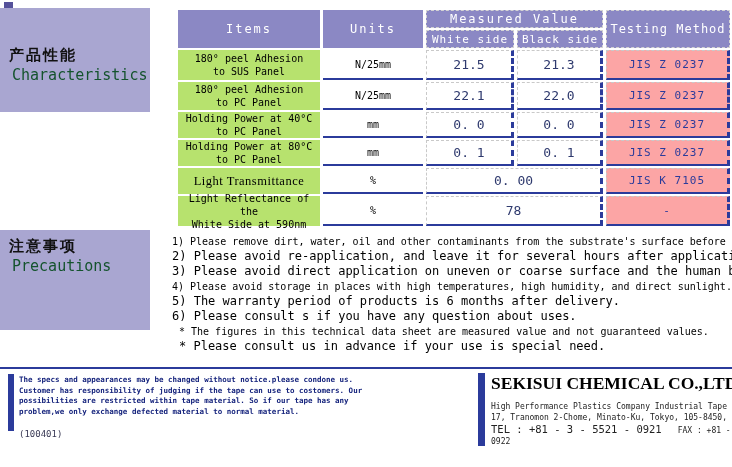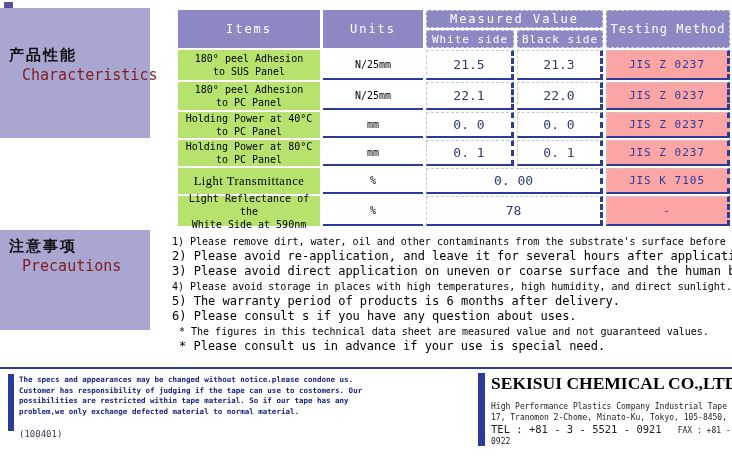--- a/index.html
+++ b/index.html
@@ -1,25 +1,25 @@
 <!DOCTYPE html>
 <html><head>
 <meta charset="utf-8">
 <style>
   html,body{margin:0;padding:0;background:#fff;}
   #canvas{position:relative;width:732px;height:467px;background:#fff;overflow:hidden;
           font-family:"DejaVu Sans Mono","DejaVu Sans",monospace;}
 
   
   .sideblock{position:absolute;left:0;width:150px;background:#a9a6d1;}
-  #side-char{top:8px;height:130px;}
+  #side-char{top:8px;height:104px;}
   #side-prec{top:230px;height:100px;}
   .side-cn{font-family:"DejaVu Sans",sans-serif;font-weight:bold;font-size:15px;color:#111;
            padding:0 0 0 9px;letter-spacing:2px;}
-  .side-en{font-family:"DejaVu Sans Mono",monospace;font-size:15px;color:#7f1d1d;padding:1px 0 0 22px;}
+  .side-en{font-family:"DejaVu Sans Mono",monospace;font-size:15px;color:#14532d;padding:1px 0 0 12px;}
   #side-char .side-cn{padding-top:38px;}
   #side-prec .side-cn{padding-top:7px;}
 
   #corner-mark{position:absolute;left:4px;top:2px;width:9px;height:7px;background:#55519a;}
 
   
   #spec-table{position:absolute;left:178px;top:10px;width:552px;
       display:grid;
       grid-template-columns:142px 100px 88px 86px 124px;
       grid-template-rows:18px 18px 30px 28px 26px 26px 26px 30px;

